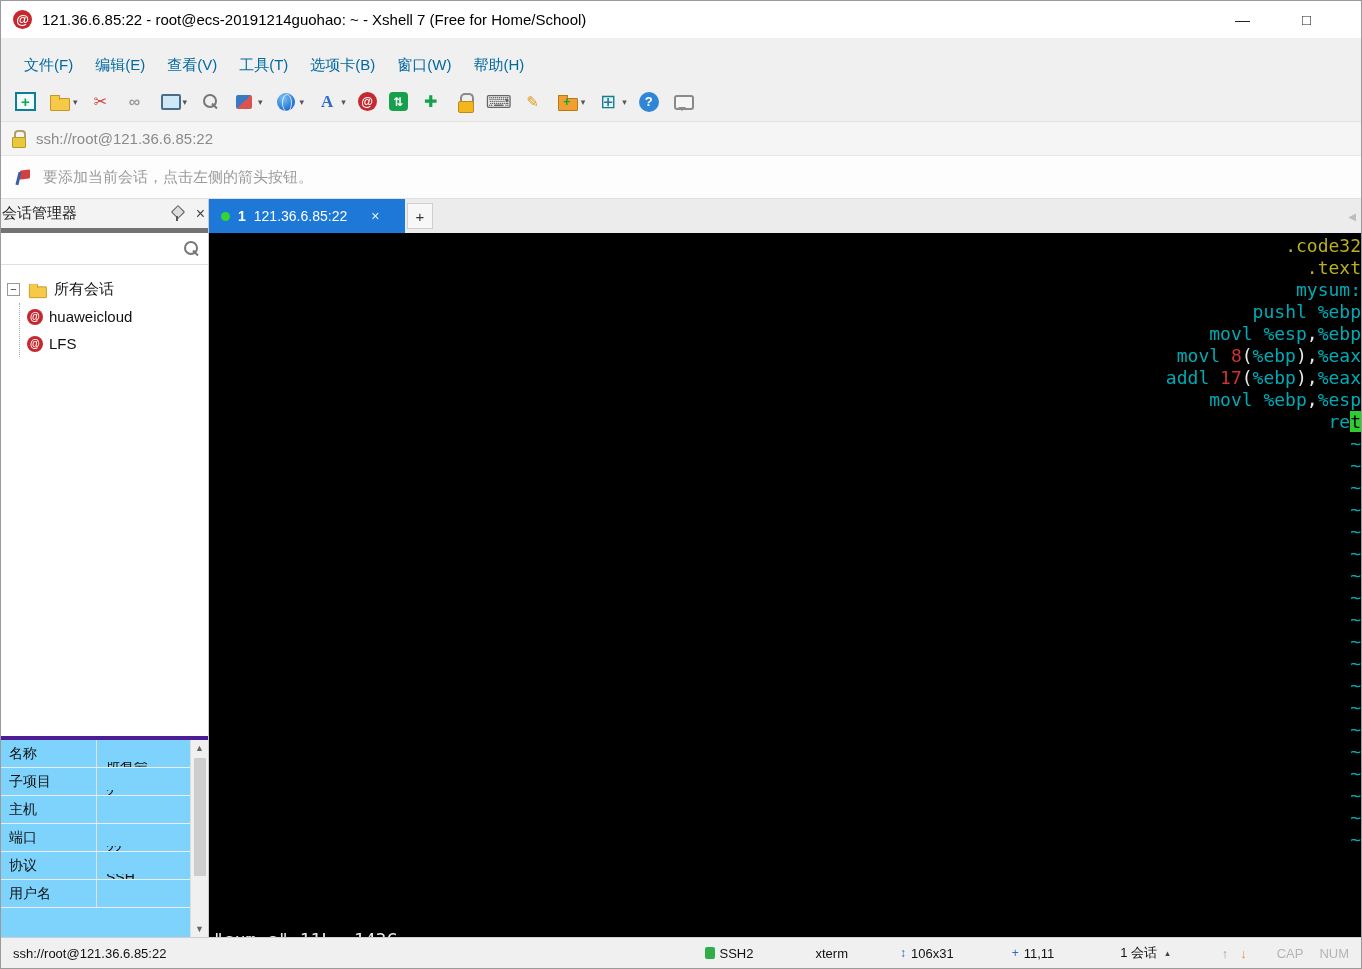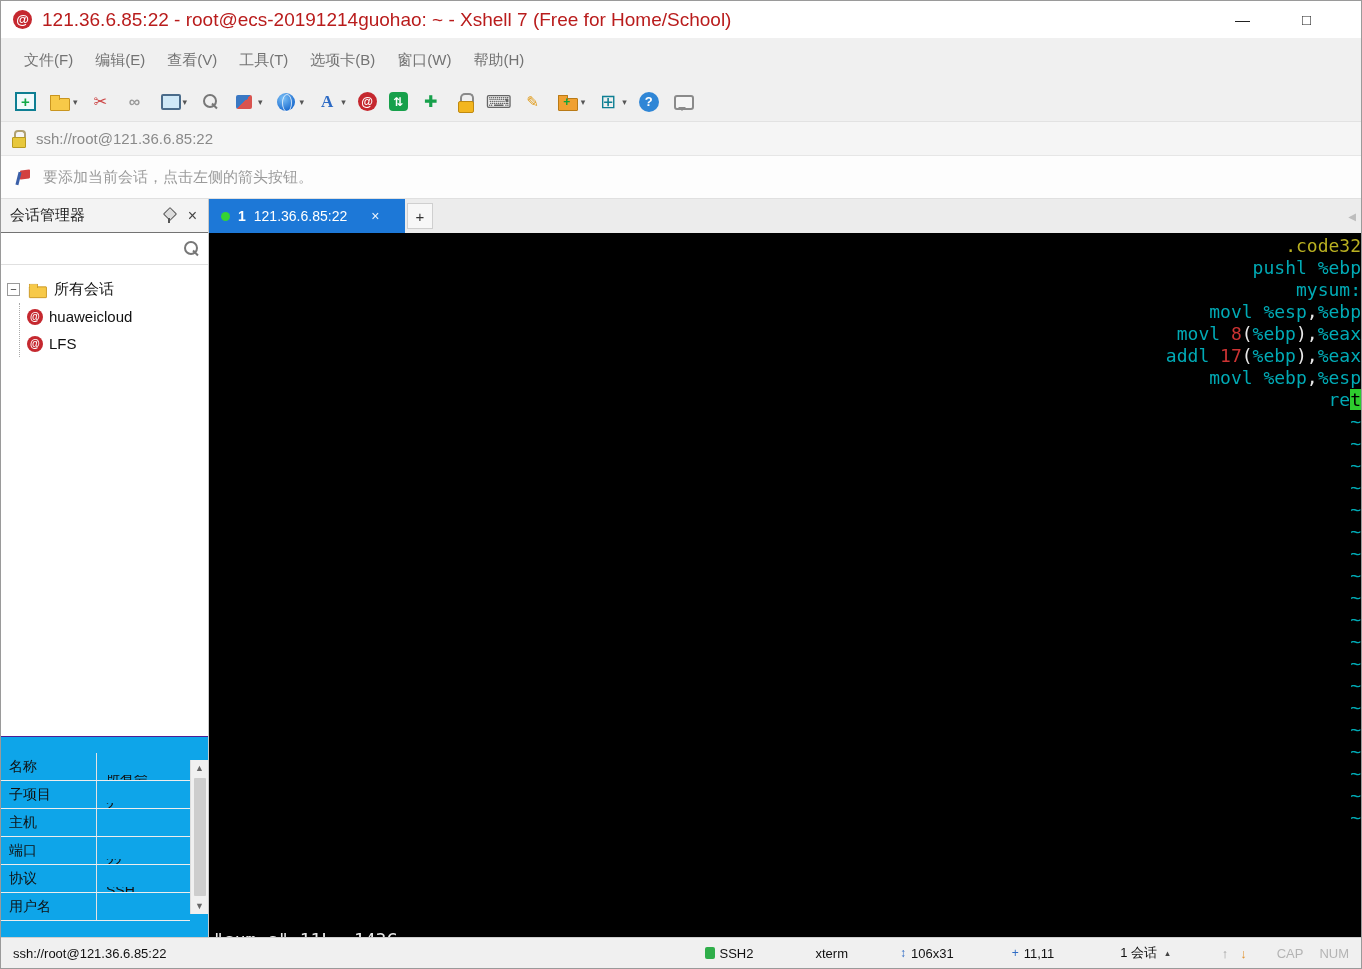--- a/index.html
+++ b/index.html
@@ -2,25 +2,25 @@
 <html><head>
 <meta charset="utf-8">
 <style>
 *{margin:0;padding:0;box-sizing:border-box;}
 html,body{background:#fff;}
 body{font-family:"Liberation Sans","DejaVu Sans",sans-serif;}
 .window{width:1362px;height:969px;display:flex;flex-direction:column;overflow:hidden;position:relative;background:#fff;border:1px solid #9a9a9a;}
 
 .titlebar{flex:0 0 37px;display:flex;align-items:center;padding:0 12px;background:#fff;}
 .app-logo{width:19px;height:19px;border-radius:50%;background:#c5282f;color:#fff;font-weight:bold;font-size:13px;display:flex;align-items:center;justify-content:center;margin-right:10px;flex:0 0 auto;}
-.title-text{font-size:19px;color:#b91c1c;white-space:nowrap;}
+.title-text{font-size:15px;color:#000000;white-space:nowrap;}
 .win-controls{margin-left:auto;display:flex;gap:52px;padding-right:38px;}
 .win-btn{font-size:15px;color:#222;}
 
-.menubar{flex:0 0 44px;display:flex;align-items:center;background:#f0f0f0;padding:0 12px;font-size:15px;color:#737373;}
+.menubar{flex:0 0 44px;display:flex;align-items:flex-end;background:#f0f0f0;padding:0 12px;font-size:15px;color:#0369a1;}
 .menu-item{padding:7px 11px;white-space:nowrap;}
 
 .toolbar{flex:0 0 40px;background:#f0f0f0;display:flex;align-items:center;padding:0 8px;border-bottom:1px solid #e2e2e2;}
 .tbtn{display:flex;align-items:center;padding:2px 6px;gap:3px;}
 .dd{font-size:9px;color:#555;}
 .tico{width:22px;height:22px;display:flex;align-items:center;justify-content:center;font-size:14px;position:relative;font-style:normal;}
 .ti-new-session{border:2px solid #0e7f93;background:#f1fafc;color:#11a847;font-weight:700;font-size:15px;width:21px;height:19px;}
 .ti-open-folder::before,.ti-new-folder::before{content:"";position:absolute;width:18px;height:11px;background:#f7c948;border:1px solid #c9951f;border-radius:1px;top:7px;left:2px;z-index:-1;}
 .ti-open-folder::after,.ti-new-folder::after{content:"";position:absolute;width:8px;height:4px;background:#f7c948;border:1px solid #c9951f;border-bottom:none;top:4px;left:2px;border-radius:1px 1px 0 0;z-index:-1;}
 .ti-open-folder,.ti-new-folder{position:relative;z-index:0;}
@@ -53,34 +53,34 @@
 .mini-lock{position:relative;width:16px;height:17px;flex:0 0 auto;}
 .mini-lock::before{content:"";position:absolute;width:8px;height:7px;border:2px solid #b0a070;border-bottom:none;border-radius:4px 4px 0 0;left:3px;top:0;}
 .mini-lock::after{content:"";position:absolute;width:12px;height:9px;background:#e8c83c;border:1px solid #b89a20;left:1px;top:7px;border-radius:1px;}
 .infobar{flex:0 0 43px;background:#fdfdfd;display:flex;align-items:center;padding:0 13px;gap:11px;color:#9b9b9b;font-size:15px;border-bottom:1px solid #e0e0e0;}
 .hint-flag{position:relative;width:18px;height:18px;flex:0 0 auto;}
 .hint-flag::before{content:"";position:absolute;width:10px;height:9px;background:#d34040;transform:skewY(-8deg);top:2px;left:6px;border-radius:1px;}
 .hint-flag::after{content:"";position:absolute;width:3px;height:13px;background:#3a5fa8;transform:rotate(14deg);top:4px;left:3px;}
 
 .main{flex:1;display:flex;min-height:0;}
 .sidebar{flex:0 0 208px;width:208px;display:flex;flex-direction:column;border-right:1px solid #c9c9c9;background:#fff;}
-.sb-header{flex:0 0 34px;background:#f3f3f3;border-bottom:1px solid #737373;display:flex;align-items:center;padding:0 9px;font-size:15px;gap:10px;color:#222;}
+.sb-header{flex:0 0 34px;background:#f3f3f3;border-bottom:5px solid #737373;display:flex;align-items:center;padding:0 1px;font-size:15px;gap:10px;color:#222;}
 .pin-icon{width:14px;height:15px;position:relative;margin-left:auto;}
 .pin-icon::before{content:"";position:absolute;width:8px;height:8px;border:1px solid #555;background:#ddd;border-radius:1px;top:1px;left:3px;transform:rotate(45deg);}
 .pin-icon::after{content:"";position:absolute;width:2px;height:5px;background:#555;left:6px;top:10px;}
 .sb-close{font-size:16px;color:#444;padding:0 2px;}
 .sb-search{flex:0 0 32px;border-bottom:1px solid #e0e0e0;display:flex;align-items:center;padding:0 6px;gap:4px;background:#fff;}
 .search-input{flex:1;border:none;outline:none;height:24px;font-size:14px;background:#fff;min-width:0;}
 .tree{flex:1;padding:11px 6px;font-size:15px;overflow:hidden;color:#111;}
 .tree-row{display:flex;align-items:center;gap:6px;height:27px;}
 .expand-box{width:13px;height:13px;border:1px solid #999;font-size:11px;line-height:11px;text-align:center;color:#333;background:#fff;flex:0 0 auto;}
 .tsmall{transform:scale(.9);}
 .tree-children{margin-left:12px;border-left:1px dotted #aaa;padding-left:7px;}
 .snail{width:16px;height:16px;border-radius:50%;background:#c5282f;color:#fff;font-size:10px;font-weight:bold;display:flex;align-items:center;justify-content:center;flex:0 0 auto;}
-.props{flex:0 0 201px;border-top:1px solid #4c1d95;display:flex;background:#0ea5e9;align-items:center;}
+.props{flex:0 0 201px;border-top:4px solid #4c1d95;display:flex;background:#7dd3fc;}
 .props-table{flex:1;min-width:0;}
 .prop-row{display:flex;height:28px;align-items:stretch;border-bottom:1px solid #ededed;font-size:14px;color:#111;}
 .prop-label{width:96px;padding-left:8px;border-right:1px solid #e3e3e3;display:flex;align-items:center;flex:0 0 96px;}
 .prop-value{padding-left:9px;flex:1;display:flex;align-items:center;white-space:nowrap;overflow:hidden;margin-top:22px;}
 .vscroll{width:18px;background:#f0f0f0;border-left:1px solid #ddd;display:flex;flex-direction:column;align-items:center;font-size:9px;color:#666;flex:0 0 18px;}
 .scroll-arrow{height:16px;display:flex;align-items:center;justify-content:center;width:100%;}
 .scroll-thumb{width:12px;height:118px;background:#cdcdcd;margin:2px 0;border-radius:1px;}
 .scroll-arrow.bottom{margin-top:auto;}
 
 .content{flex:1;display:flex;flex-direction:column;min-width:0;}
@@ -292,22 +292,23 @@
           <span class="tab-index">1</span>
           <span class="tab-label">121.36.6.85:22</span>
           <span class="tab-close">×</span>
         </div>
         <div class="tab-new">+</div>
         <span class="tab-scroll">◀</span>
       </div>
       <div class="terminal" id="terminal" style="background: rgb(0, 0, 0); text-align: right; --cy: #b9b021; --cc: #00aab5; --cr: #cd3333; --cw: #e8e8e8; --cur: #2ecc2e; --ct: #00aab5;">
         <div id="term-lines">
             <div class="tline"><span class="c-y">.code32</span></div>
+            <div class="tline"><span class="c-y">        .text</span></div>
+            <div class="tline"><span class="c-c">mysum:</span></div>
             <div class="tline"><span class="c-c">        pushl %ebp</span></div>
-            <div class="tline"><span class="c-c">mysum:</span></div>
             <div class="tline"><span class="c-c">        movl %esp</span><span class="c-w">,</span><span class="c-c">%ebp</span></div>
             <div class="tline"><span class="c-c">        movl </span><span class="c-r">8</span><span class="c-w">(</span><span class="c-c">%ebp</span><span class="c-w">),</span><span class="c-c">%eax</span></div>
             <div class="tline"><span class="c-c">        addl </span><span class="c-r">17</span><span class="c-w">(</span><span class="c-c">%ebp</span><span class="c-w">),</span><span class="c-c">%eax</span></div>
             <div class="tline"><span class="c-c">        movl %ebp</span><span class="c-w">,</span><span class="c-c">%esp</span></div>
             <div class="tline"><span class="c-c">        re</span><span class="cursor">t</span></div>
             <div class="tline c-t">~</div>
             <div class="tline c-t">~</div>
             <div class="tline c-t">~</div>
             <div class="tline c-t">~</div>
             <div class="tline c-t">~</div>

